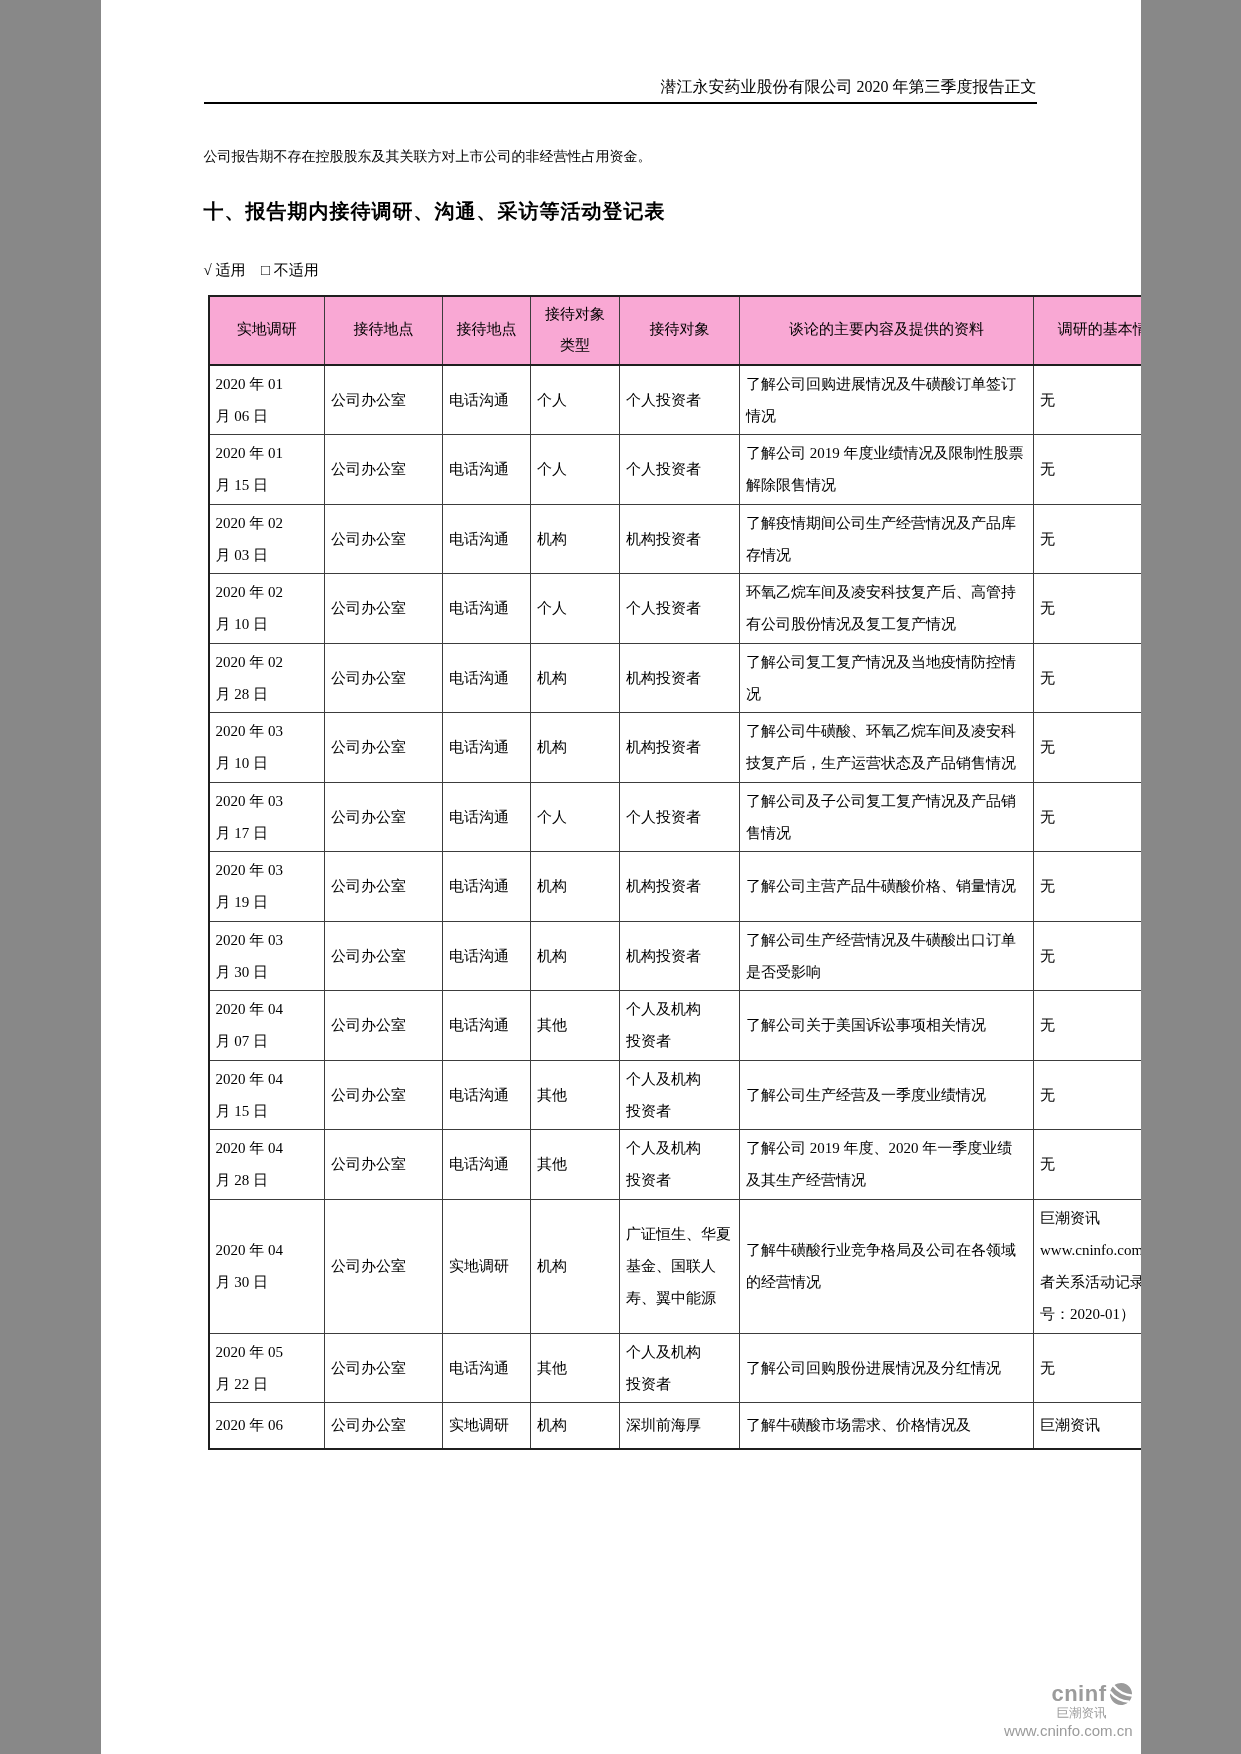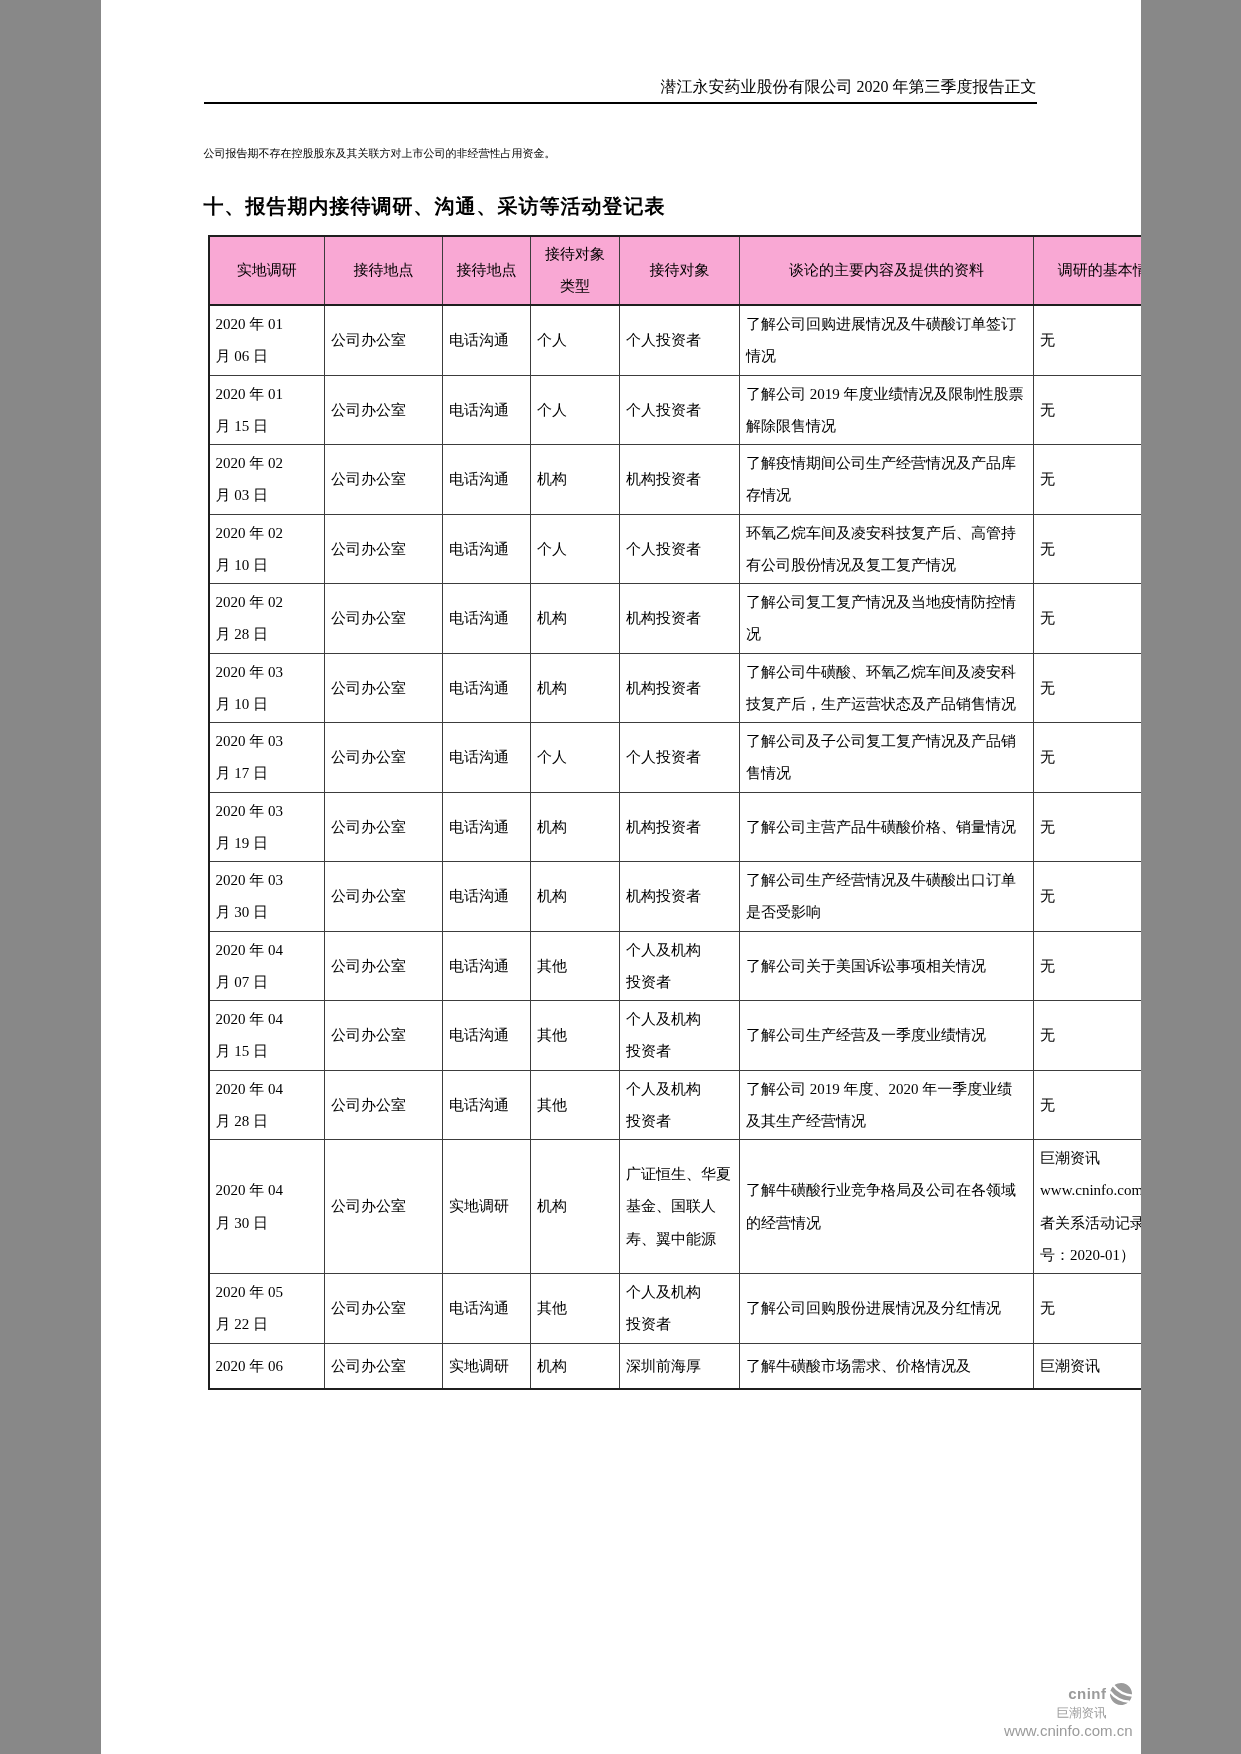--- a/index.html
+++ b/index.html
@@ -20,23 +20,22 @@
   .doc-header {
     padding-top: 76px;
     text-align: right;
     font-size: 16px;
     line-height: 1.35;
     padding-bottom: 4px;
     border-bottom: 2px solid #000;
   }
   .intro {
     margin-top: 42px;
-    font-size: 11px;
+    font-size: 14px;
     line-height: 1.5;
-    font-family: Liberation Mono, monospace;
   }
   .section-heading {
     margin-top: 31px;
     font-family: "Liberation Sans", "DejaVu Sans", sans-serif;
     font-weight: 700;
     font-size: 20px;
     letter-spacing: 1px;
   }
   .applicability {
     margin-top: 36px;
@@ -103,21 +102,21 @@
     line-height: 1.1;
   }
   .cninfo .brandline {
     display: flex;
     align-items: center;
     justify-content: flex-end;
     gap: 2px;
   }
   .cninfo .brand {
     font-weight: 700;
-    font-size: 15px;
+    font-size: 22px;
     letter-spacing: 0.5px;
     margin-left: 30px;
   }
   .cninfo .globe {
     width: 24px;
     height: 24px;
     display: inline-block;
   }
   .cninfo .cname { font-size: 12.5px; margin-top: 1px; margin-right: 26px; }
   .cninfo .curl  { font-size: 15px; margin-top: 2px; }
@@ -128,20 +127,27 @@
 <div class="page">
   <div class="content">
     <div class="doc-header">
       <span>潜江永安药业股份有限公司 2020 年第三季度报告正文</span>
     </div>
 
     <p class="intro">公司报告期不存在控股股东及其关联方对上市公司的非经营性占用资金。</p>
 
     <h2 class="section-heading">十、报告期内接待调研、沟通、采访等活动登记表</h2>
 
+    <div class="applicability">
+      <span class="sym">√</span>
+      <span>适用</span>
+      <span class="gap"></span>
+      <span class="sym">□</span>
+      <span>不适用</span>
+    </div>
 
     <table class="activity">
       <colgroup>
         <col class="c1">
           <col class="c2">
           <col class="c3">
           <col class="c4">
           <col class="c5">
           <col class="c6">
           <col class="c7">

